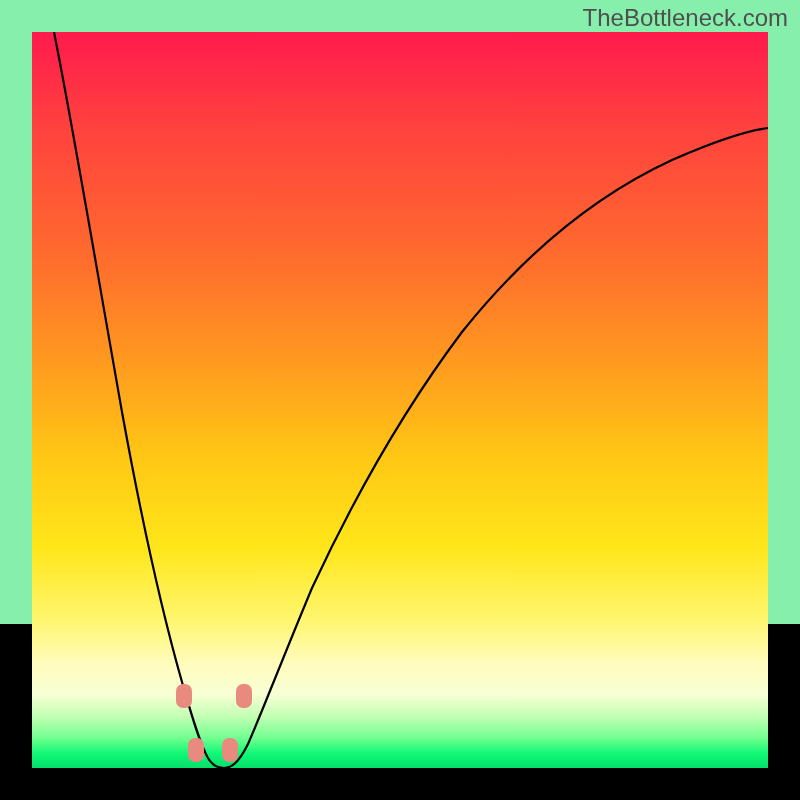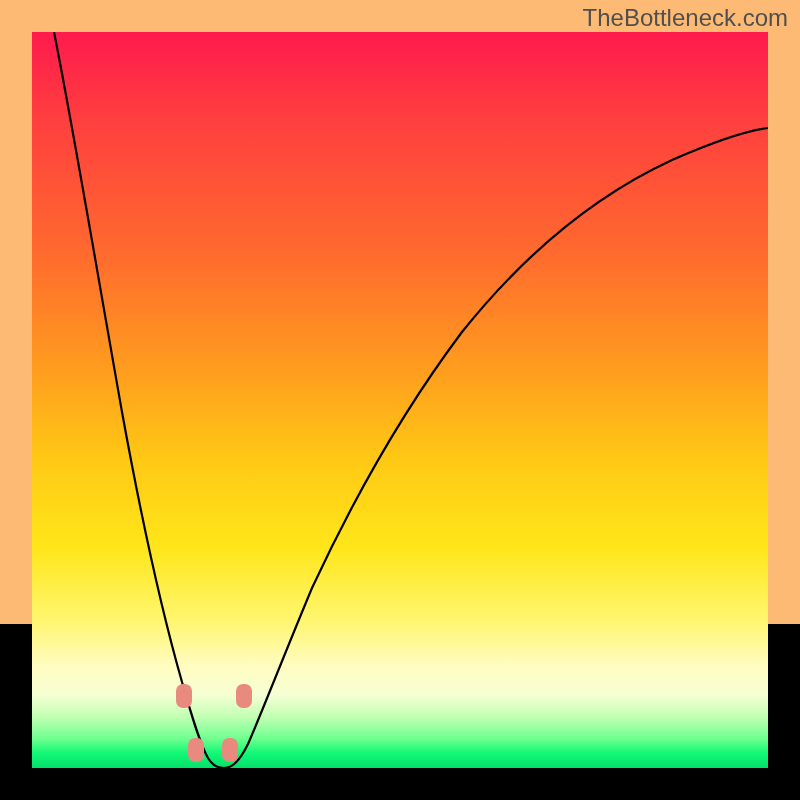--- a/index.html
+++ b/index.html
@@ -8,21 +8,21 @@
     width: 800px;
     height: 800px;
     background: #000000;
     overflow: hidden;
     font-family: Arial, Helvetica, sans-serif;
   }
   .frame {
     position: relative;
     width: 800px;
     height: 624px;
-    background: #fdba74;
+    background: #86efac;
   }
   .watermark {
     position: absolute;
     top: 4px;
     right: 12px;
     color: #4f4f4f;
     font-size: 24px;
     font-weight: 400;
     letter-spacing: 0px;
     z-index: 10;

